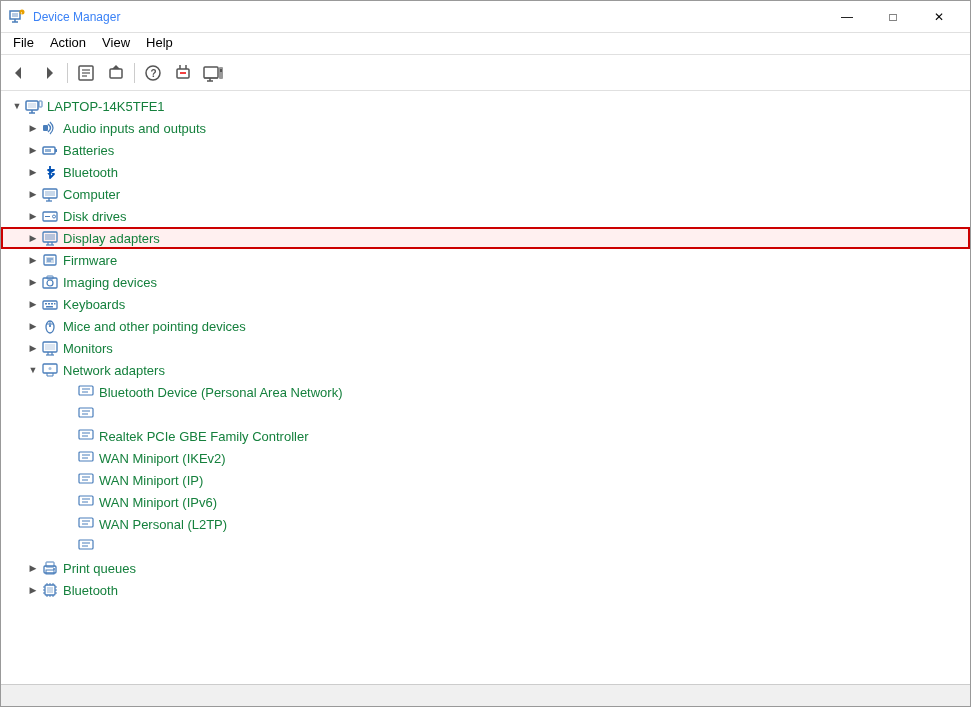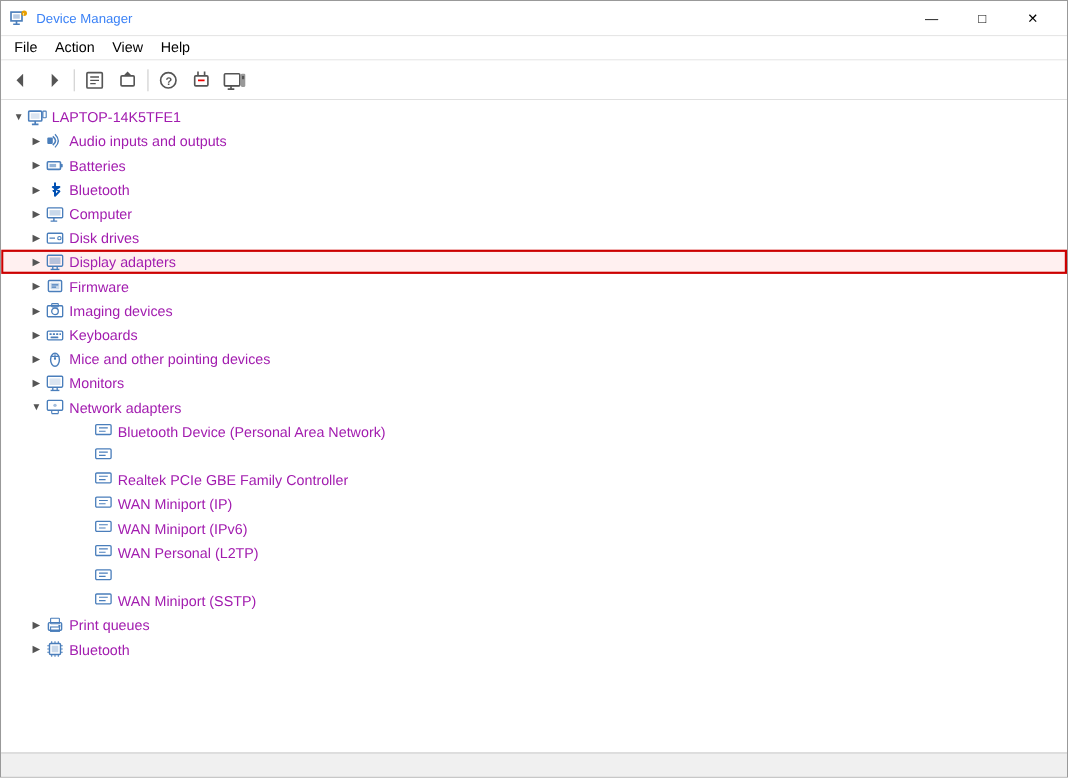--- a/index.html
+++ b/index.html
@@ -139,37 +139,37 @@
       width: 18px;
       height: 18px;
       margin-right: 4px;
       display: flex;
       align-items: center;
       justify-content: center;
       flex-shrink: 0;
     }
     .item-label {
       font-size: 13px;
-      color: #a21caf;
+      color: #15803d;
     }
     .status-bar {
       height: 22px;
       background: #f0f0f0;
       border-top: 1px solid #ccc;
       display: flex;
       align-items: center;
       padding: 0 8px;
       font-size: 12px;
       color: #333;
     }
 
     
     .indent-0 { padding-left: 8px; }
     .indent-1 { padding-left: 24px; }
-    .indent-2 { padding-left: 68px; }
+    .indent-2 { padding-left: 24px; margin-left: 36px; }
   </style>
 </head>
 <body>
 
 <div class="window">
 
   <div class="title-bar">
     <div class="title-bar-icon">
       <svg width="16" height="16" viewBox="0 0 16 16">
         <rect x="1" y="2" width="10" height="8" fill="none" stroke="#4a7ebb" stroke-width="1.5"></rect>
@@ -447,20 +447,31 @@
         <div class="item-icon">
           <svg width="16" height="16" viewBox="0 0 16 16">
             <rect x="1" y="2" width="14" height="9" rx="1" fill="none" stroke="#4a7ebb" stroke-width="1.2"></rect>
             <line x1="4" y1="5" x2="12" y2="5" stroke="#4a7ebb" stroke-width="1"></line>
             <line x1="4" y1="8" x2="10" y2="8" stroke="#4a7ebb" stroke-width="1"></line>
           </svg>
         </div>
         <span class="item-label">Realtek PCIe GBE Family Controller</span>
       </div>
 
+      <div class="tree-item indent-2">
+        <div class="expand-btn" style="visibility:hidden">▶</div>
+        <div class="item-icon">
+          <svg width="16" height="16" viewBox="0 0 16 16">
+            <rect x="1" y="2" width="14" height="9" rx="1" fill="none" stroke="#4a7ebb" stroke-width="1.2"></rect>
+            <line x1="4" y1="5" x2="12" y2="5" stroke="#4a7ebb" stroke-width="1"></line>
+            <line x1="4" y1="8" x2="10" y2="8" stroke="#4a7ebb" stroke-width="1"></line>
+          </svg>
+        </div>
+        <span class="item-label">WAN Miniport (IKEv2)</span>
+      </div>
 
       <div class="tree-item indent-2">
         <div class="expand-btn" style="visibility:hidden">▶</div>
         <div class="item-icon">
           <svg width="16" height="16" viewBox="0 0 16 16">
             <rect x="1" y="2" width="14" height="9" rx="1" fill="none" stroke="#4a7ebb" stroke-width="1.2"></rect>
             <line x1="4" y1="5" x2="12" y2="5" stroke="#4a7ebb" stroke-width="1"></line>
             <line x1="4" y1="8" x2="10" y2="8" stroke="#4a7ebb" stroke-width="1"></line>
           </svg>
         </div>
@@ -497,31 +508,20 @@
           <svg width="16" height="16" viewBox="0 0 16 16">
             <rect x="1" y="2" width="14" height="9" rx="1" fill="none" stroke="#4a7ebb" stroke-width="1.2"></rect>
             <line x1="4" y1="5" x2="12" y2="5" stroke="#4a7ebb" stroke-width="1"></line>
             <line x1="4" y1="8" x2="10" y2="8" stroke="#4a7ebb" stroke-width="1"></line>
           </svg>
         </div>
       </div>
 
 
 
-      <div class="tree-item indent-2">
-        <div class="expand-btn" style="visibility:hidden">▶</div>
-        <div class="item-icon">
-          <svg width="16" height="16" viewBox="0 0 16 16">
-            <rect x="1" y="2" width="14" height="9" rx="1" fill="none" stroke="#4a7ebb" stroke-width="1.2"></rect>
-            <line x1="4" y1="5" x2="12" y2="5" stroke="#4a7ebb" stroke-width="1"></line>
-            <line x1="4" y1="8" x2="10" y2="8" stroke="#4a7ebb" stroke-width="1"></line>
-          </svg>
-        </div>
-        <span class="item-label">WAN Miniport (SSTP)</span>
-      </div>
 
       <div class="tree-item indent-1">
         <div class="expand-btn">▶</div>
         <div class="item-icon">
           <svg width="16" height="16" viewBox="0 0 16 16">
             <rect x="2" y="6" width="12" height="7" rx="1" fill="none" stroke="#4a7ebb" stroke-width="1.3"></rect>
             <rect x="4" y="2" width="8" height="5" rx="0.5" fill="none" stroke="#4a7ebb" stroke-width="1"></rect>
             <rect x="4" y="10" width="8" height="4" fill="none" stroke="#4a7ebb" stroke-width="1"></rect>
             <circle cx="12" cy="9" r="1" fill="#4a7ebb"></circle>
           </svg>

